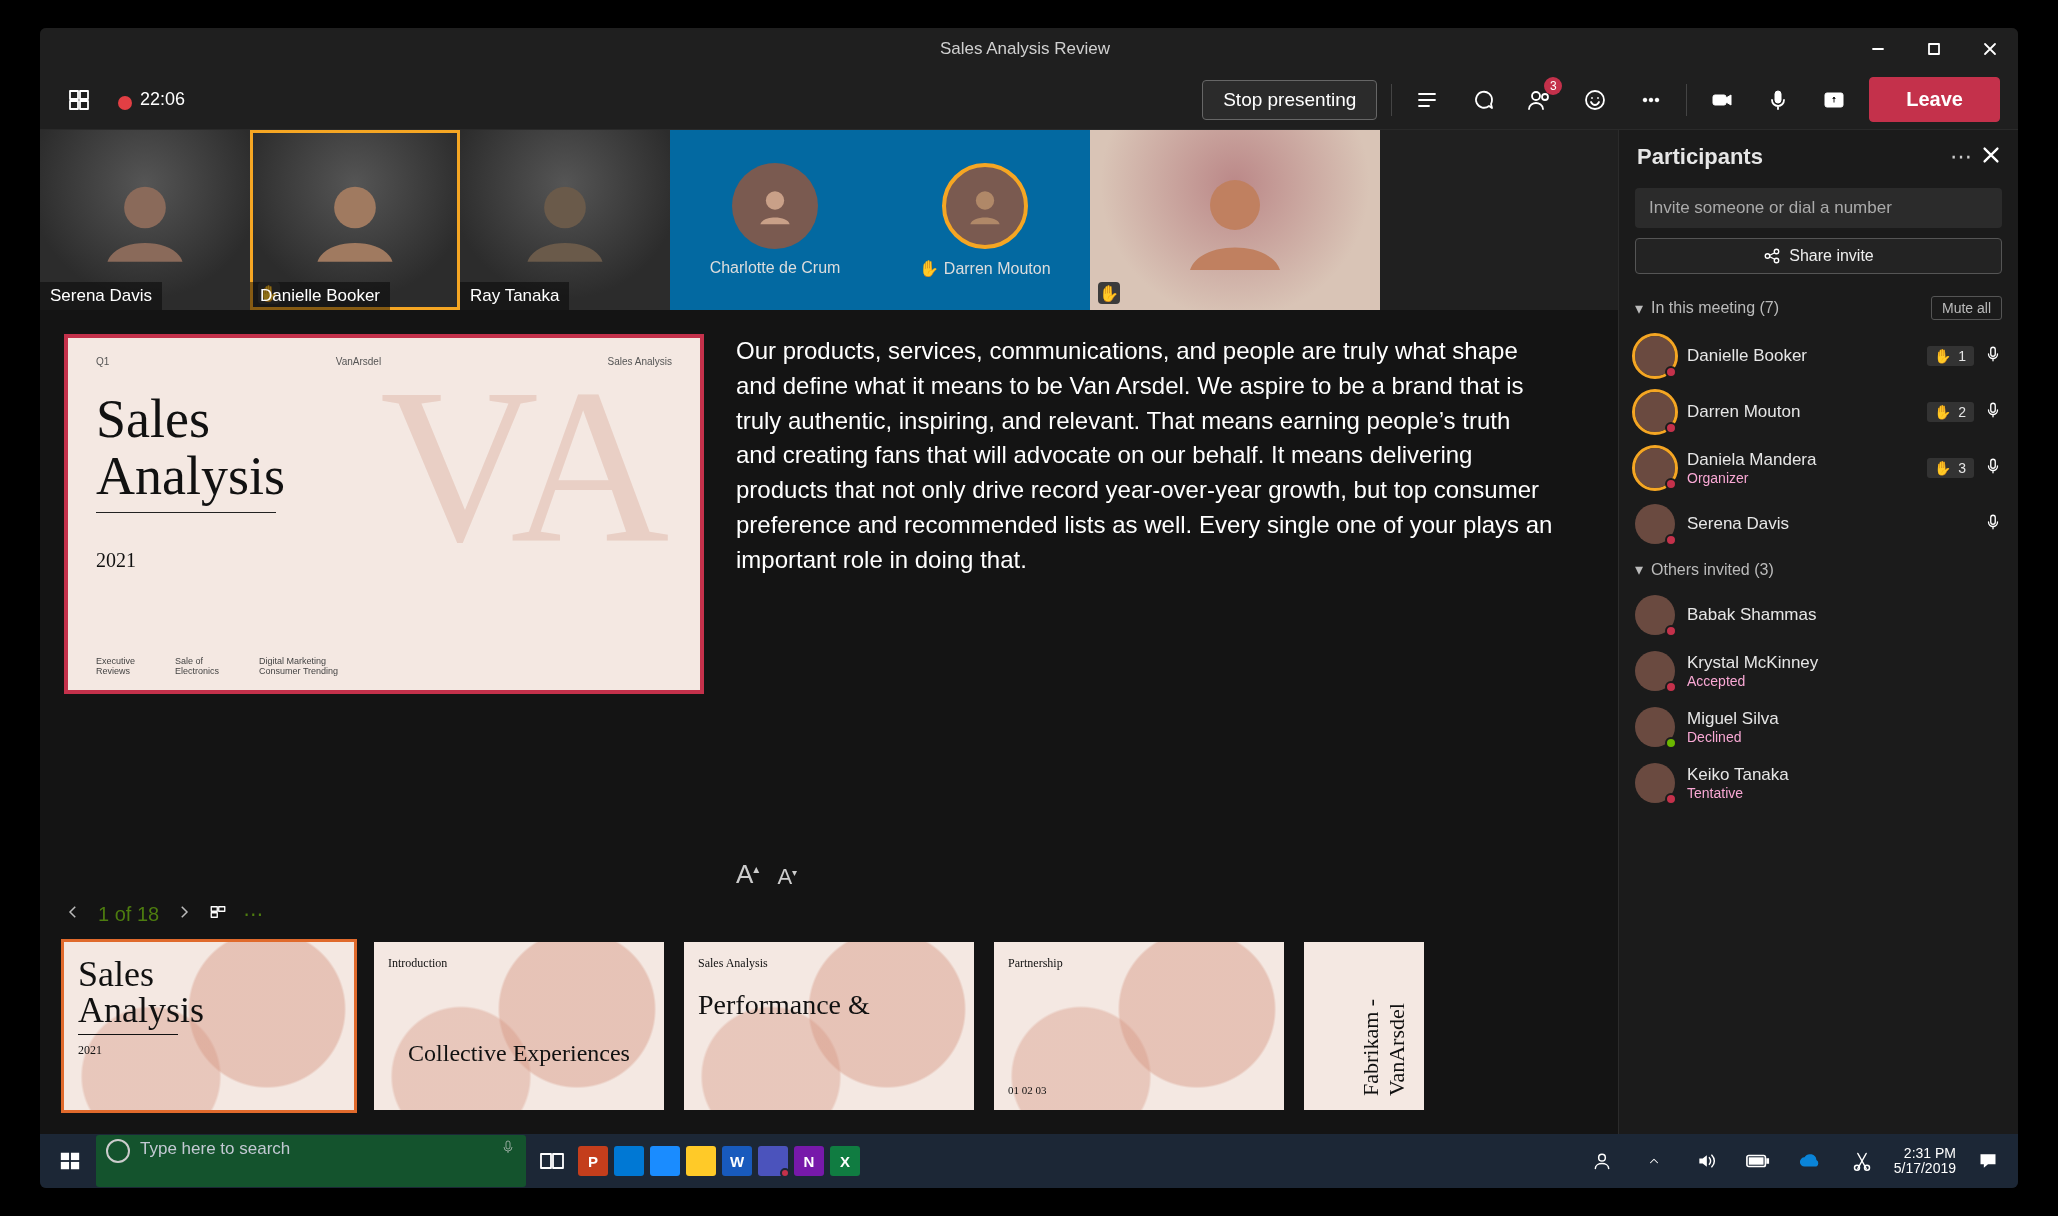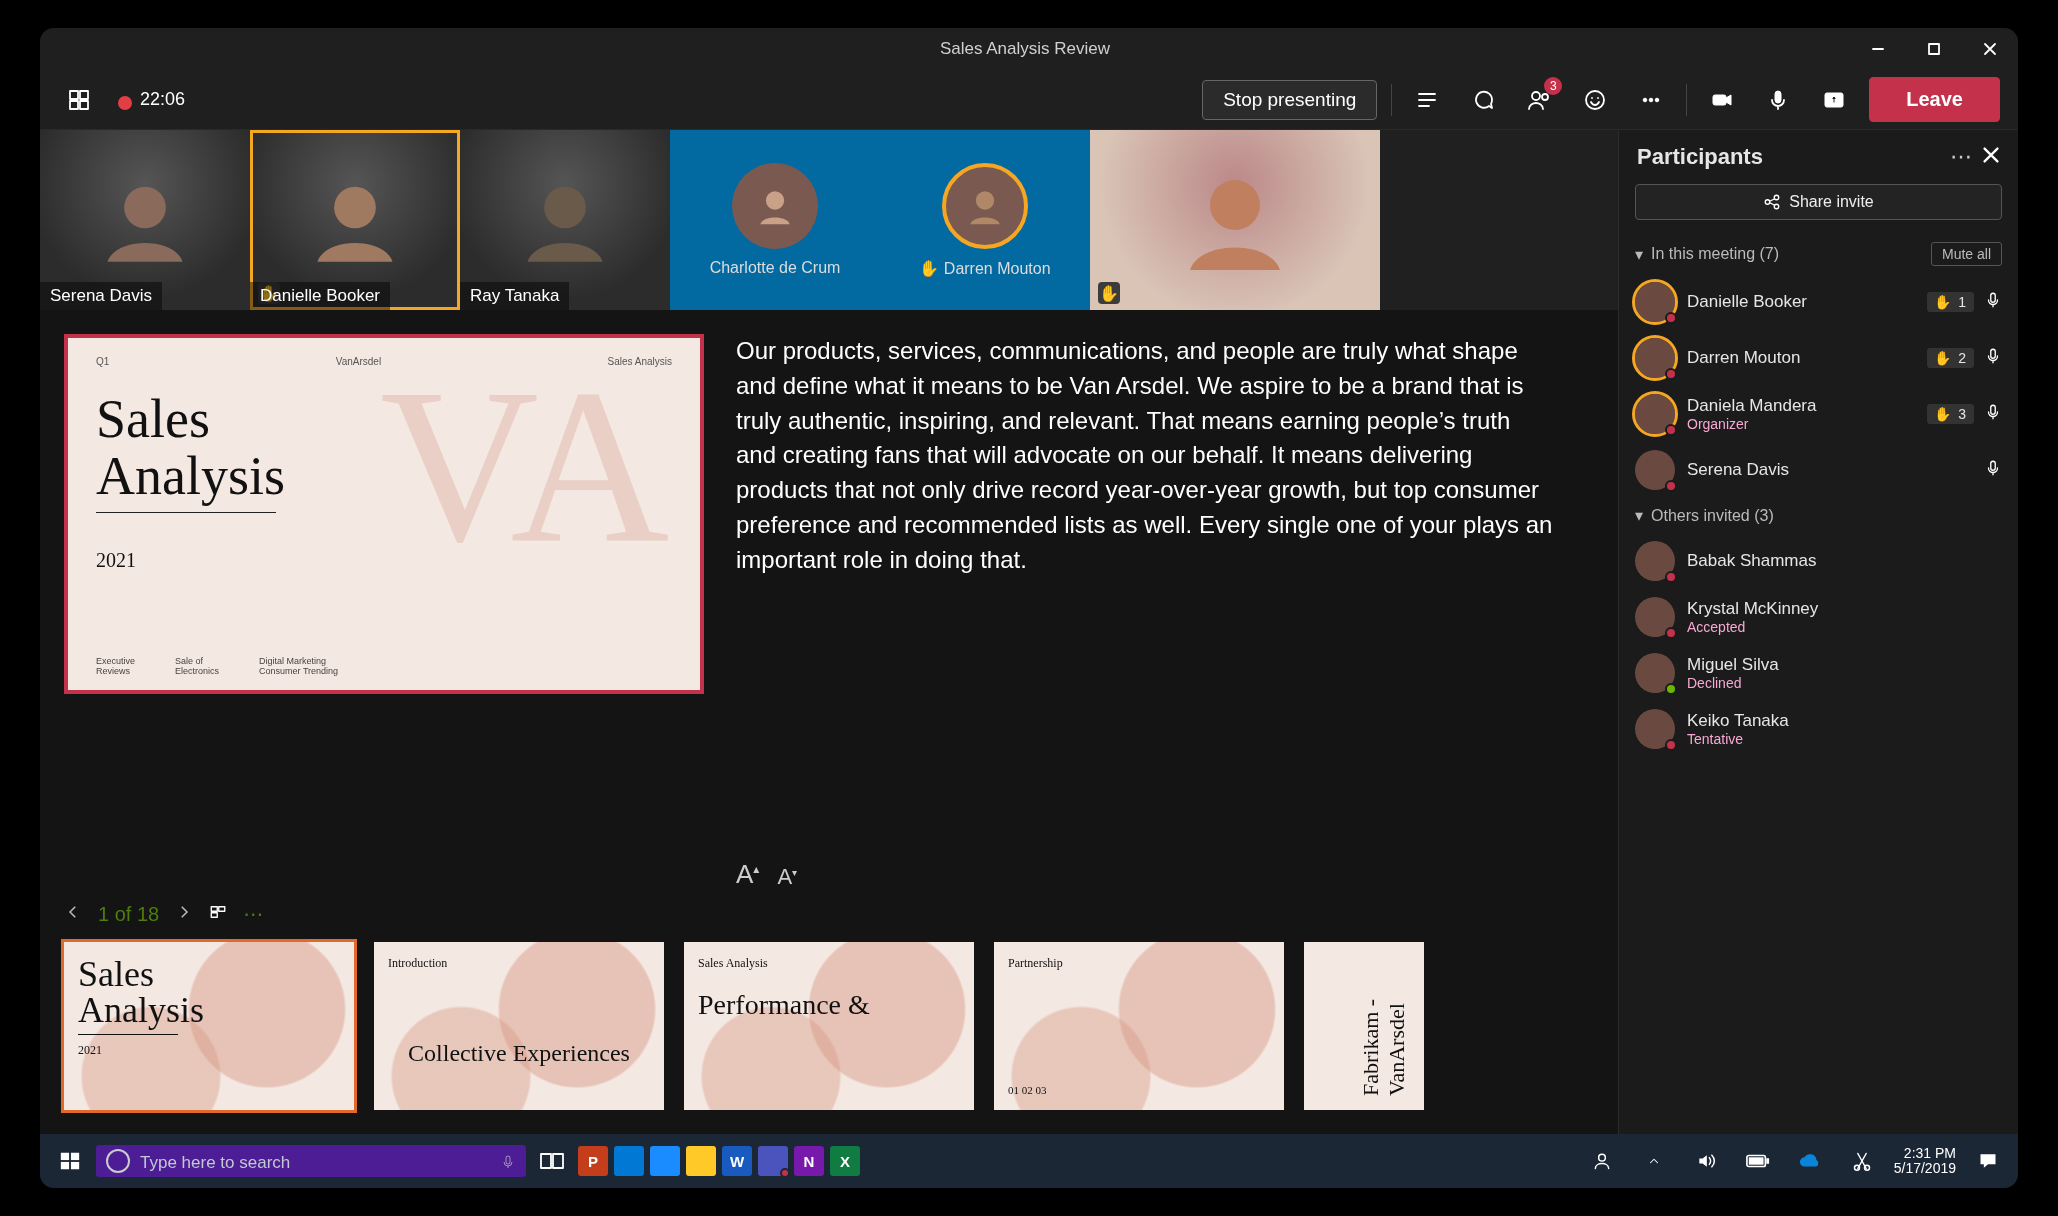--- a/index.html
+++ b/index.html
@@ -3,21 +3,21 @@
 <meta charset="utf-8">
 <style>
   * { box-sizing: border-box; margin: 0; padding: 0; }
   html, body { width: 2058px; height: 1216px; font-family: "Segoe UI", Arial, sans-serif; background: #000; overflow: hidden; }
   .device {
     position: absolute; left: 0; top: 0; width: 2058px; height: 1216px;
     border-radius: 32px; background: #000; padding: 28px 40px 0 40px;
   }
   .screen {
     position: relative; width: 1978px; height: 1160px; background: #141414;
-    border-radius: 14px; overflow: hidden; display: flex; flex-direction: column;
+    border-radius: 6px; overflow: hidden; display: flex; flex-direction: column;
   }
 
   
   .titlebar {
     height: 42px; background: #1f1f1f; display: flex; align-items: center;
     color: #d0d0d0; font-size: 17px;
   }
   .titlebar .title { flex: 1; text-align: center; }
   .titlebar .winbtns { display: flex; }
   .titlebar .winbtn { width: 56px; height: 42px; display: flex; align-items: center; justify-content: center; color: #ccc; cursor: pointer; }
@@ -176,22 +176,22 @@
   .thumb > * { position:relative; z-index:1;}
   .thumb .rot { position:absolute; right:14px; top:14px; bottom:14px; writing-mode:vertical-rl; transform:rotate(180deg); font-size:22px;}
 
   
   .taskbar {
     height: 54px; background:#1c2736; display:flex; align-items:center; color:#fff;
     padding:0 10px; gap:6px; font-size:15px;
   }
   .taskbar .start { width:40px; height:40px; display:flex; align-items:center; justify-content:center;}
   .taskbar .search {
-    display:flex; align-items:flex-end; background:#4c1d95; border-radius:3px;
-    padding:4px 10px; width:430px; height:32px; gap:10px;
+    display:flex; align-items:flex-start; background:#14532d; border-radius:3px;
+    padding:4px 10px; width:430px; height:52px; gap:10px;
   }
   .taskbar .search .circ { width:24px; height:24px; border:2px solid #ccc; border-radius:50%;}
   .taskbar .search span { color:#c3c9d3; font-size:17px; flex:1;}
   .taskbar .search .micico svg { width:16px; stroke:#d0d0d0; fill:none;}
   .taskbar .tb-ico {
     width:40px; height:40px; display:flex; align-items:center; justify-content:center;
     border-radius:2px;
   }
   .taskbar .tb-right { margin-left:auto; display:flex; align-items:center; gap:12px;}
   .taskbar .clock { text-align:right; line-height:1.1; font-size:14px;}
@@ -360,20 +360,23 @@
 
       <div class="participants">
         <div class="header">
           <h2>Participants</h2>
           <div class="hic">⋯</div>
           <div class="hic">
             <svg width="18" height="18" viewBox="0 0 14 14">
                 <path class="strk" d="M2 2l10 10M12 2L2 12"></path>
               </svg>
           </div>
+        </div>
+        <div class="invite">
+          <span>Invite someone or dial a number</span>
         </div>
         <div class="sharebtn">
           <svg width="18" height="18" viewBox="0 0 24 24">
               <circle class="strk" cx="6" cy="12" r="3"></circle>
               <circle class="strk" cx="18" cy="6" r="3"></circle>
               <circle class="strk" cx="18" cy="18" r="3"></circle>
               <path class="strk" d="M9 11l6-3M9 13l6 3"></path>
             </svg>
           <span>Share invite</span>
         </div>

